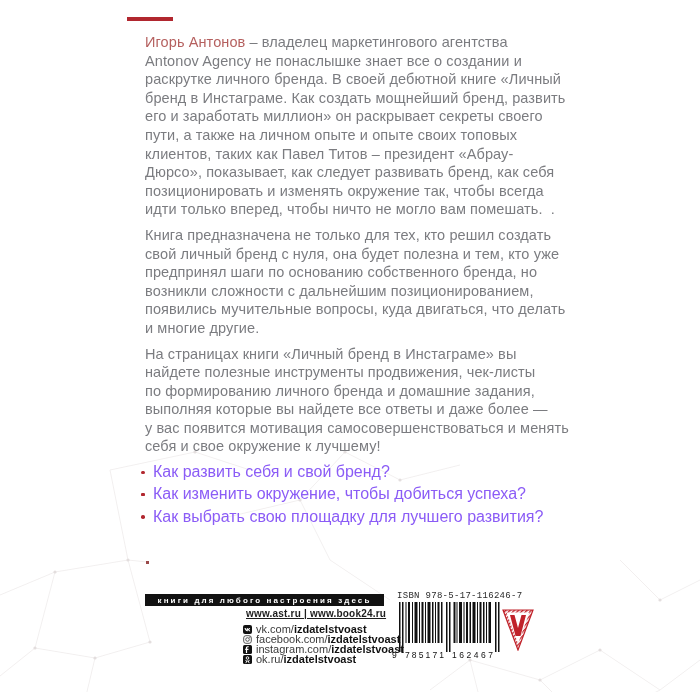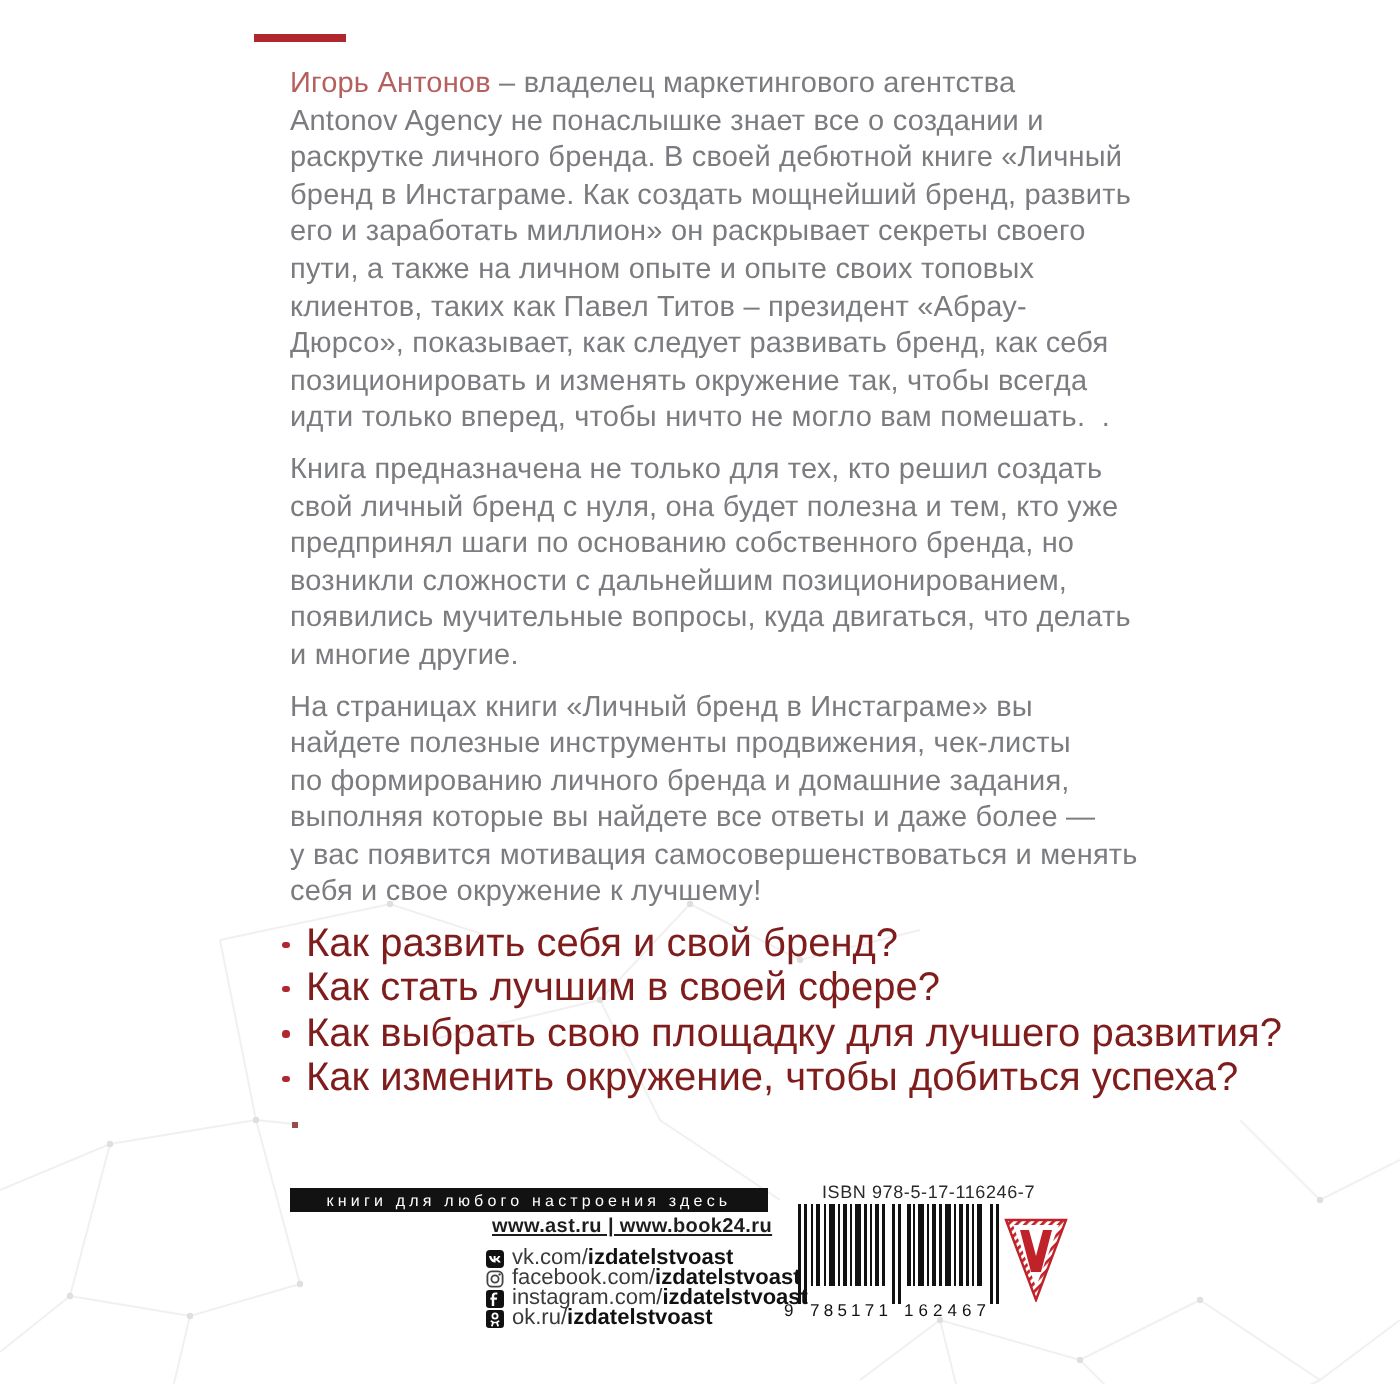--- a/index.html
+++ b/index.html
@@ -10,37 +10,37 @@
   .mesh{position:absolute;left:0;top:0;width:700px;height:700px;z-index:0;}
   .red-dash{position:absolute;left:127px;top:17px;width:46px;height:4px;background:#b1272f;z-index:2;}
   .content{position:absolute;left:145px;top:33px;z-index:2;}
   .content p{
     margin:0 0 7px 0;font-size:14.5px;line-height:18.6px;color:#7b7c80;
     white-space:pre;letter-spacing:0.1px;
   }
   .author{color:#b5605f;}
   .questions{position:absolute;left:141px;top:461px;margin:0;padding:0;list-style:none;z-index:2;}
   .questions li{
-    position:relative;padding-left:12px;font-size:20px;line-height:22.4px;
-    color:#7f1d1d;white-space:pre;
+    position:relative;padding-left:12px;font-size:16px;line-height:22.4px;
+    color:#8b5cf6;white-space:pre;
   }
   .qdot{position:absolute;left:0;top:9.5px;width:3.5px;height:3.5px;border-radius:50%;background:#b1272f;}
   .slogan-bar{
     position:absolute;left:145px;top:594px;width:239px;height:12px;background:#121212;
     color:#ffffff;display:flex;align-items:center;justify-content:center;
-    font-size:8px;font-weight:normal;letter-spacing:2.1px;white-space:nowrap;z-index:2;
+    font-size:8px;font-weight:bold;letter-spacing:2.1px;white-space:nowrap;z-index:2;
   }
   .websites{position:absolute;left:246px;top:608px;font-size:10px;font-weight:bold;color:#1d1d1d;letter-spacing:0.2px;z-index:2;text-decoration:underline;}
   .socials{position:absolute;left:243px;top:624px;z-index:2;}
   .social-row{display:flex;align-items:center;height:10px;font-size:11px;color:#3a3a3a;white-space:nowrap;}
   .social-row .sicon{width:9px;height:9px;margin-right:4px;flex:none;}
   .social-row b{color:#111;}
   .ast-logo{position:absolute;left:135px;top:603px;width:104px;text-align:center;z-index:2;}
   .ast-caption{font-size:6px;letter-spacing:0.3px;color:#262626;margin-top:0px;white-space:nowrap;}
-  .isbn{position:absolute;left:411px;top:591px;font-size:9px;color:#2a2a2a;letter-spacing:0.3px;z-index:2;}
+  .isbn{position:absolute;left:397px;top:591px;font-size:9px;color:#2a2a2a;letter-spacing:0.3px;z-index:2;font-family:Liberation Mono, monospace;}
   .barcode{position:absolute;left:391px;top:602px;z-index:2;}
   .vlogo{position:absolute;left:502px;top:609px;z-index:2;}
   svg text.bcd{font-family:"Liberation Sans",sans-serif;font-size:8.5px;fill:#111;}
 </style>
 </head>
 <body>
 
 <div class="page">
 
   <svg class="mesh" viewBox="0 0 700 700">
@@ -102,23 +102,23 @@
     <p>На страницах книги «Личный бренд в Инстаграме» вы
 найдете полезные инструменты продвижения, чек-листы
 по формированию личного бренда и домашние задания,
 выполняя которые вы найдете все ответы и даже более —
 у вас появится мотивация самосовершенствоваться и менять
 себя и свое окружение к лучшему!</p>
   </div>
 
   <ul class="questions">
     <li><span class="qdot"></span><span>Как развить себя и свой бренд?</span></li>
-    <li><span class="qdot"></span><span>Как стать лучшим в своей сфере?</span></li>
+    <li><span class="qdot"></span></li>
+    <li><span class="qdot"></span><span>Как изменить окружение, чтобы добиться успеха?</span></li>
     <li><span class="qdot"></span><span>Как выбрать свою площадку для лучшего развития?</span></li>
-    <li><span class="qdot"></span><span>Как изменить окружение, чтобы добиться успеха?</span></li>
   </ul>
 
   <div class="slogan-bar">книги для любого настроения здесь</div>
 
   <div class="websites">www.ast.ru | www.book24.ru</div>
 
   <div class="socials">
     <div class="social-row">
       <svg class="sicon" viewBox="0 0 9 9">
           <rect x="0" y="0" width="9" height="9" rx="2" fill="#111"></rect>

